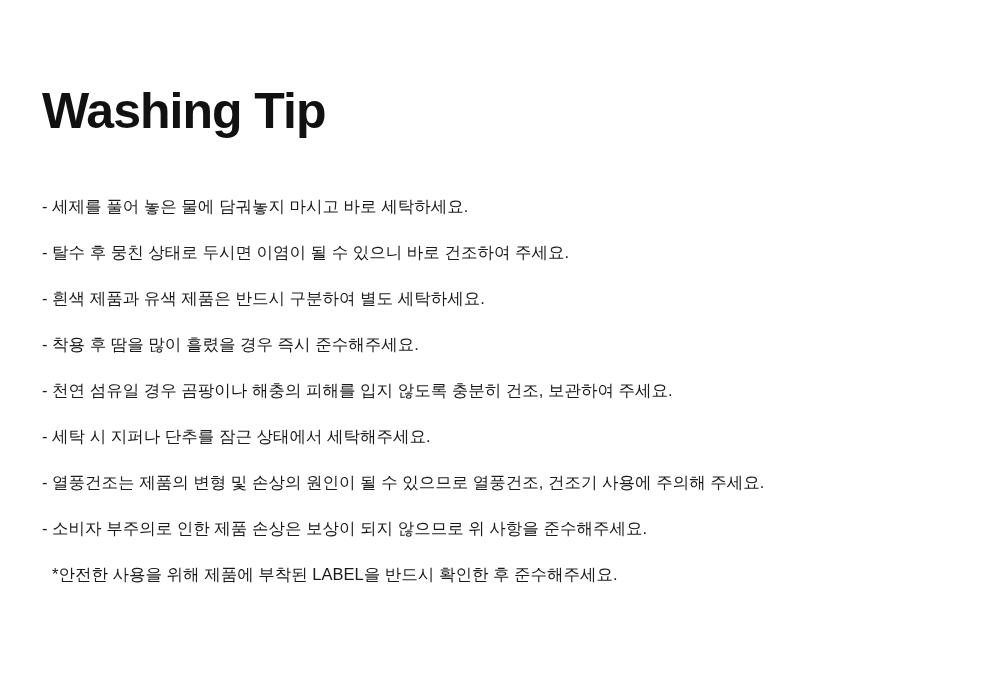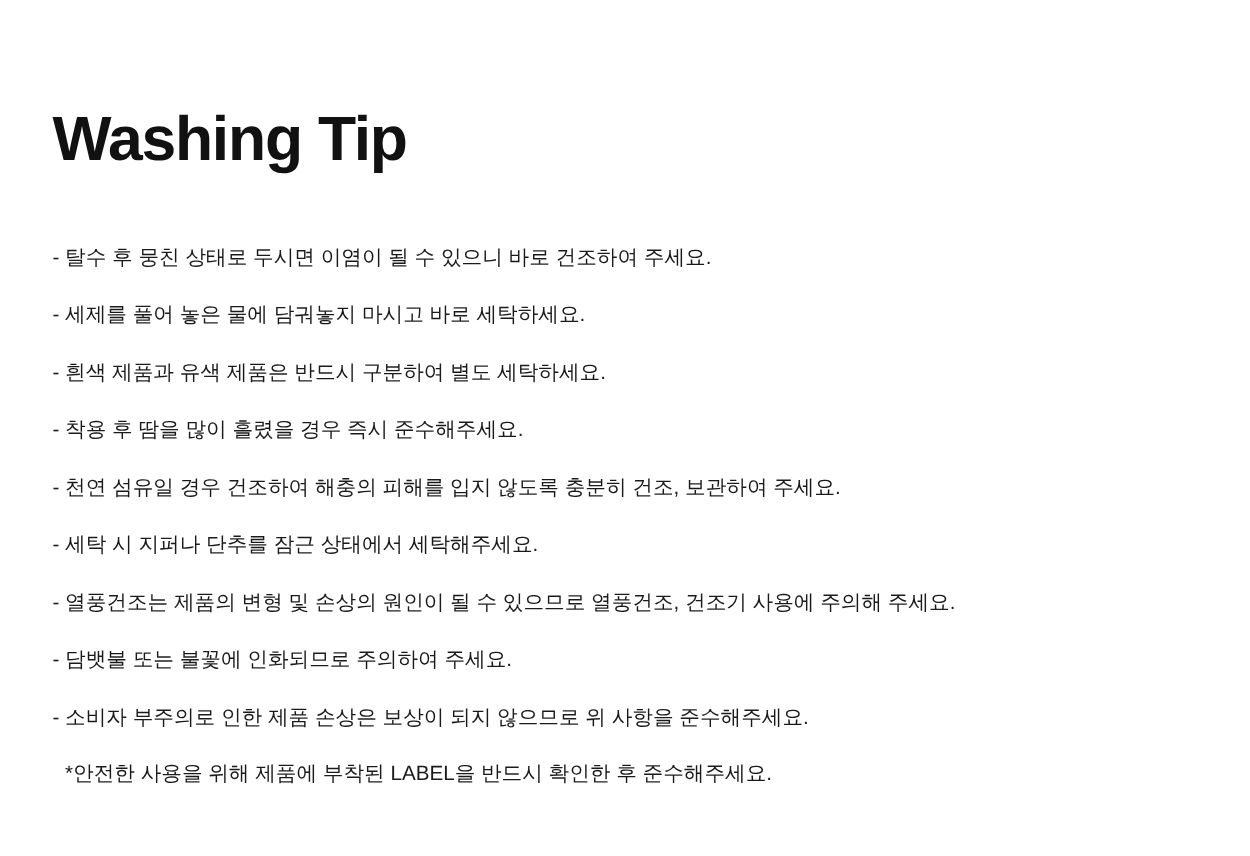--- a/index.html
+++ b/index.html
@@ -52,25 +52,24 @@
   }
 </style>
 </head>
 <body>
 
 <div class="page">
 
   <h1 class="title">Washing Tip</h1>
 
   <div class="tips">
+    <div class="tip-line">- 세제를 풀어 놓은 물에 담궈놓지 마시고 바로 세탁하세요.</div>
     <div class="tip-line">- 탈수 후 뭉친 상태로 두시면 이염이 될 수 있으니 바로 건조하여 주세요.</div>
-    <div class="tip-line">- 세제를 풀어 놓은 물에 담궈놓지 마시고 바로 세탁하세요.</div>
     <div class="tip-line">- 흰색 제품과 유색 제품은 반드시 구분하여 별도 세탁하세요.</div>
     <div class="tip-line">- 착용 후 땀을 많이 흘렸을 경우 즉시 준수해주세요.</div>
-    <div class="tip-line">- 천연 섬유일 경우 건조하여 해충의 피해를 입지 않도록 충분히 건조, 보관하여 주세요.</div>
+    <div class="tip-line">- 천연 섬유일 경우 곰팡이나 해충의 피해를 입지 않도록 충분히 건조, 보관하여 주세요.</div>
     <div class="tip-line">- 세탁 시 지퍼나 단추를 잠근 상태에서 세탁해주세요.</div>
     <div class="tip-line">- 열풍건조는 제품의 변형 및 손상의 원인이 될 수 있으므로 열풍건조, 건조기 사용에 주의해 주세요.</div>
-    <div class="tip-line">- 담뱃불 또는 불꽃에 인화되므로 주의하여 주세요.</div>
     <div class="tip-line">- 소비자 부주의로 인한 제품 손상은 보상이 되지 않으므로 위 사항을 준수해주세요.</div>
     <div class="tip-line tip-note">*안전한 사용을 위해 제품에 부착된 LABEL을 반드시 확인한 후 준수해주세요.</div>
   </div>
 
 </div>
 
 </body></html>

